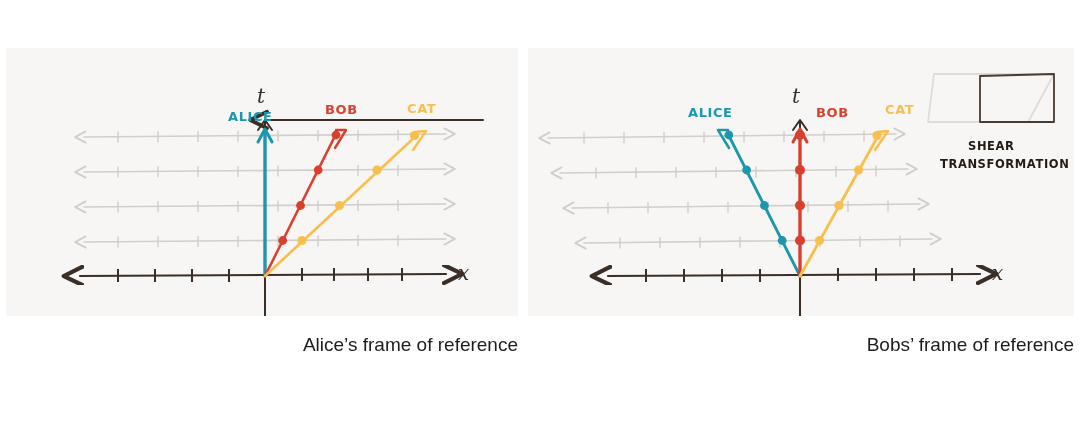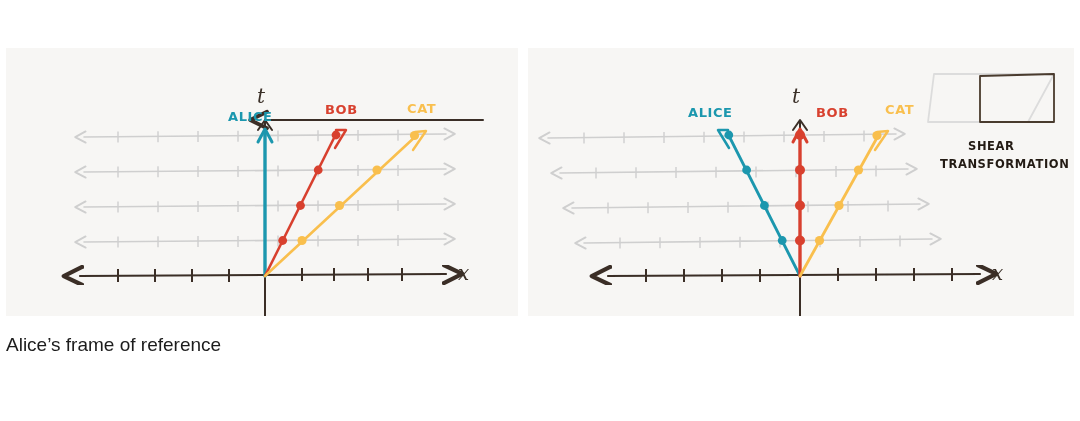--- a/index.html
+++ b/index.html
@@ -36,21 +36,21 @@
   .panel svg { display: block; width: 100%; height: 100%; }
 
   
   .caption {
     position: absolute;
     top: 330px;
     height: 30px;
     line-height: 30px;
     font-size: 19px;
     color: #1c1c1c;
-    text-align: left;
+    text-align: right;
     font-family: "Liberation Sans", sans-serif;
   }
   .caption-left  { left: 6px;   width: 512px; }
   .caption-right { left: 528px; width: 546px; }
 
   
   .hand {
     font-family: "DejaVu Sans", sans-serif;
     font-weight: 700;
     letter-spacing: 0.6px;
@@ -320,14 +320,15 @@
 
           <path d="M452,28 L526,26 L526,74 L452,74 Z" fill="none" stroke="#4a3b2e" stroke-width="1.8" stroke-linecap="round" stroke-linejoin="round"></path>
         </g>
         <text class="hand" x="440" y="102" font-size="11.5" fill="#231b14">SHEAR</text>
         <text class="hand" x="412" y="120" font-size="11.5" fill="#231b14">TRANSFORMATION</text>
       </g>
     </svg>
   </div>
 
   <div class="caption caption-left">Alice’s frame of reference</div>
+  <div class="caption caption-right">Bobs’ frame of reference</div>
 
 </div>
 
 </body></html>

